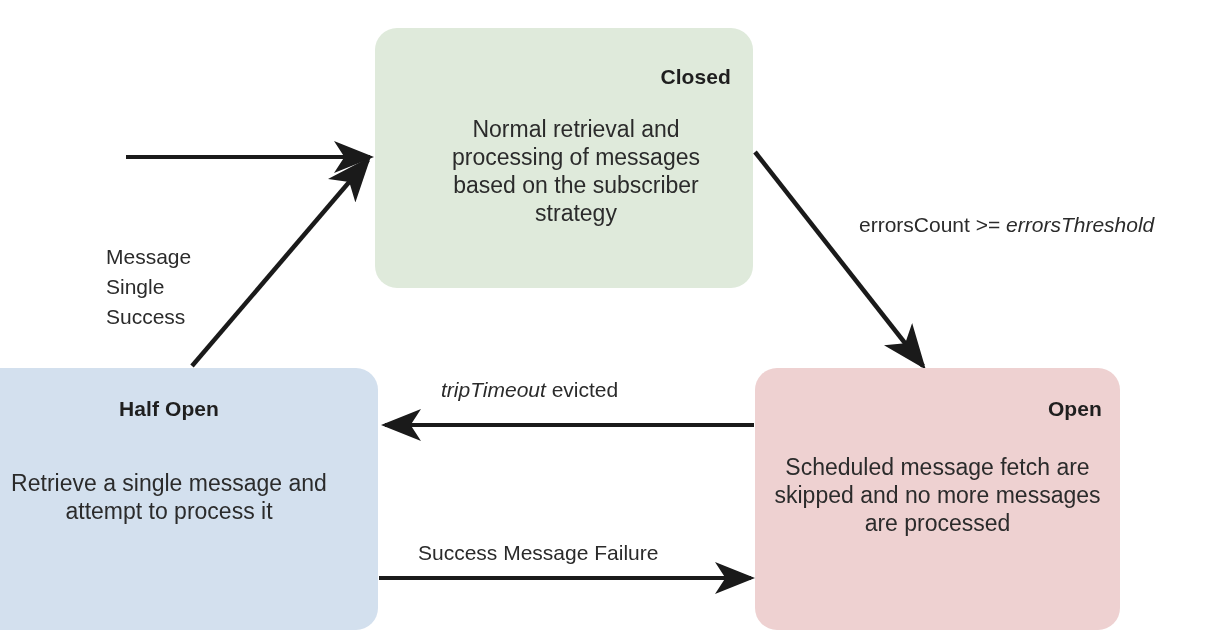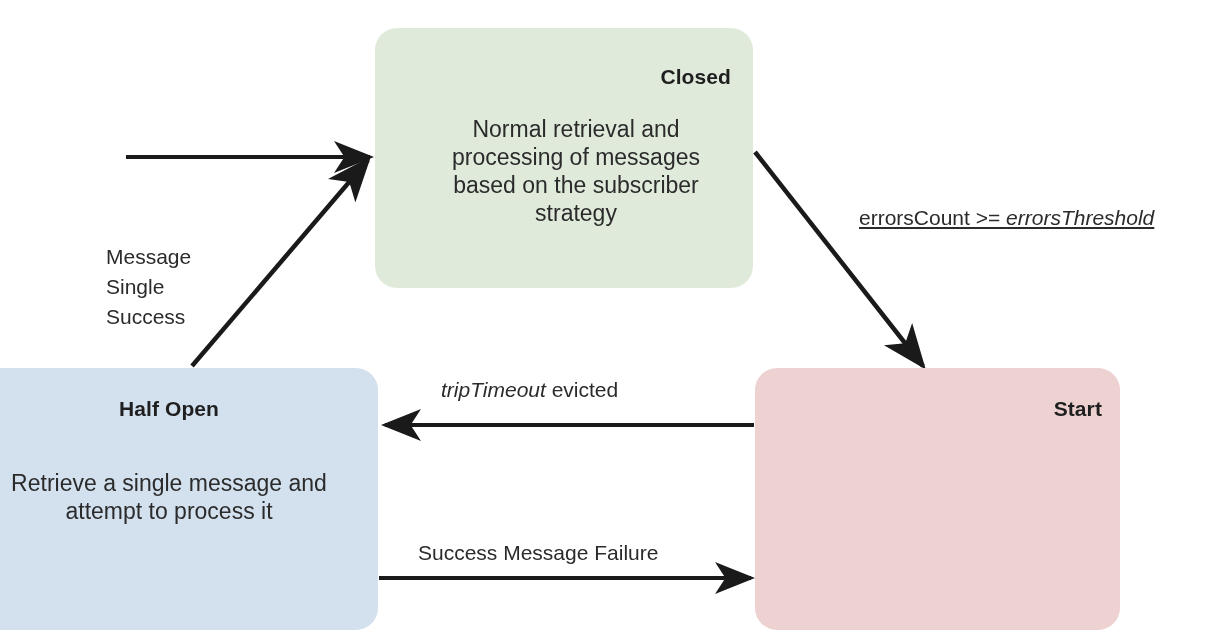--- a/index.html
+++ b/index.html
@@ -101,21 +101,21 @@
   
   .edge-label {
     position: absolute;
     font-size: 21px;
     line-height: 28px;
     color: #2b2b2b;
     white-space: nowrap;
   }
   .edge-label .ital { font-style: italic; }
 
-  #label-errors      { left: 859px;  top: 204px; text-decoration: underline; }
+  #label-errors      { left: 859px;  top: 211px; }
   #label-trip        { left: 441px;  top: 376px; }
   #label-failure     { left: 418px;  top: 539px; }
   #label-success     { left: 106px;  top: 242px; line-height: 30px; white-space: normal; width: 150px; }
 </style>
 </head>
 <body>
 
 <div id="canvas">
 
   <svg id="edge-layer" viewBox="0 0 1232 642" xmlns="http://www.w3.org/2000/svg">
@@ -143,21 +143,22 @@
   </div>
 
   <div id="node-halfopen" class="node">
     <div class="inner">
       <div class="node-title">Half Open</div>
       <div class="node-desc">Retrieve a single message and attempt to process it</div>
     </div>
   </div>
 
   <div id="node-open" class="node">
-    <div class="node-title">Start</div>
+    <div class="node-title">Open</div>
+    <div class="node-desc">Scheduled message fetch are skipped and no more messages are processed</div>
   </div>
 
   <div id="label-errors" class="edge-label"><span>errorsCount  &gt;= </span><span class="ital">errorsThreshold</span></div>
 
   <div id="label-trip" class="edge-label"><span class="ital">tripTimeout</span><span> evicted</span></div>
 
   <div id="label-failure" class="edge-label">Success Message Failure</div>
 
   <div id="label-success" class="edge-label">
     <div>Message</div>

